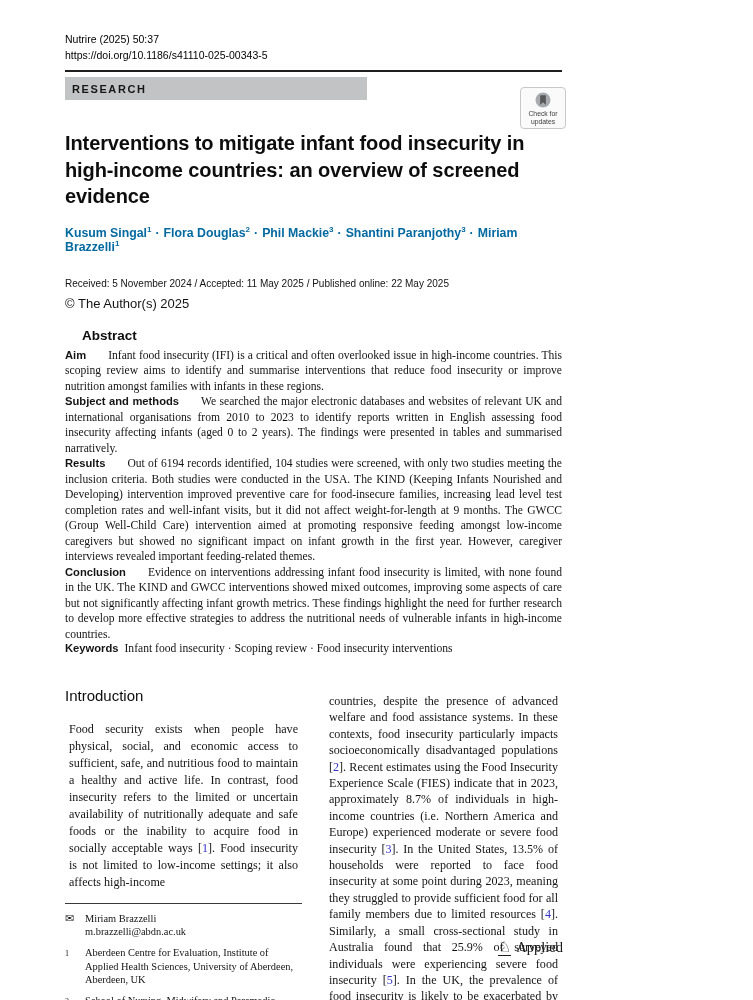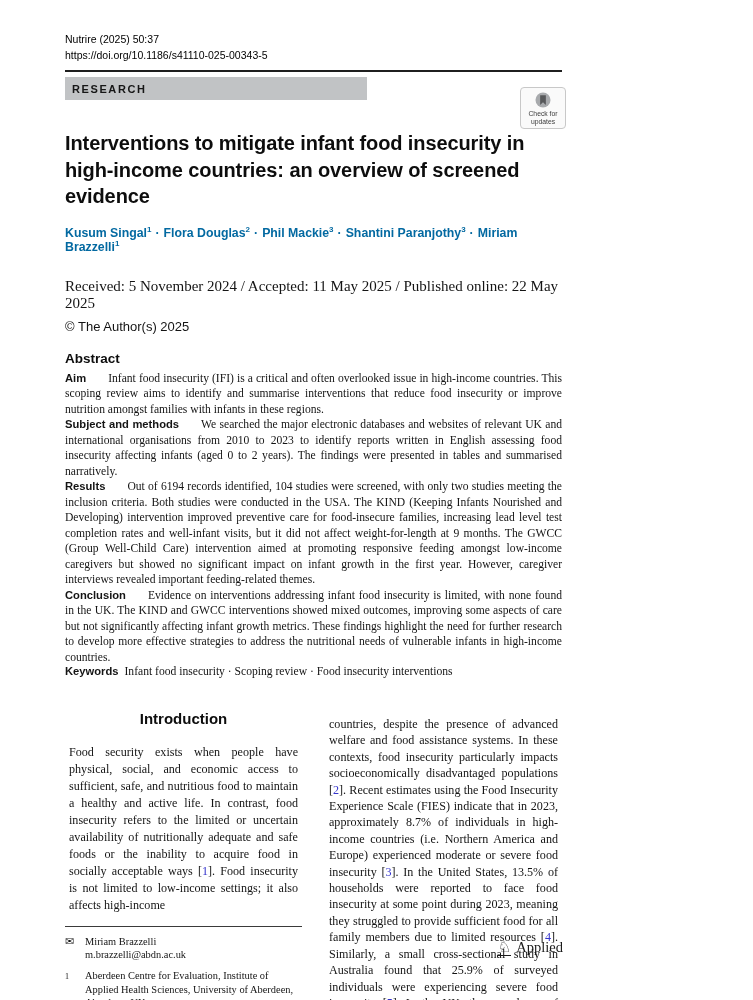--- a/index.html
+++ b/index.html
@@ -34,33 +34,33 @@
   .title {
     margin:30px 0 0 0; font-family:"Liberation Sans", sans-serif;
     font-size:20px; font-weight:700; line-height:26.5px; color:#0d0d0d;
     max-width:605px; letter-spacing:-0.1px;
   }
 
   .byline { margin-top:16px; font-family:Liberation Sans, sans-serif; font-size:12.3px; font-weight:700; color:#0369a1; }
   .byline sup { font-size:8px; line-height:0; }
   .byline .sep { margin:0 4px; }
 
-  .history { margin-top:24px; font-family:Liberation Serif, serif; font-size:15px; color:#141414; }
+  .history { margin-top:24px; font-family:Liberation Sans, sans-serif; font-size:10px; color:#141414; }
   .copyright { margin-top:7px; font-family:"Liberation Sans", sans-serif; font-size:13px; color:#141414; }
 
-  .abstract-heading { margin:17px 0 5px 0; font-family:"Liberation Sans", sans-serif; font-size:13.5px; font-weight:700; color:#0d0d0d; }
+  .abstract-heading { margin:17px 0 5px 17px; font-family:"Liberation Sans", sans-serif; font-size:13.5px; font-weight:700; color:#0d0d0d; }
   .abstract p { margin:0; font-size:11.6px; line-height:15.5px; text-align:justify; color:#141414; }
   .ab-label { font-family:"Liberation Sans", sans-serif; font-weight:700; font-size:11.2px; padding-right:22px; }
 
   .keywords { font-size:11.6px; color:#141414; }
   .kw-label { font-family:"Liberation Sans", sans-serif; font-weight:700; font-size:11.2px; padding-right:6px; }
 
   .columns { display:flex; gap:23px; margin-top:31px; }
   .col { width:301px; box-sizing:border-box; }
-  .intro-heading { margin:0 0 15px 0; font-family:"Liberation Sans", sans-serif; font-size:15px; font-weight:700; line-height:20px; color:#0d0d0d;text-align:center; }
+  .intro-heading { margin:0 0 15px 0; font-family:"Liberation Sans", sans-serif; font-size:15px; font-weight:400; line-height:20px; color:#0d0d0d; }
   .body-p { margin:4px; font-size:12.1px; line-height:17px; text-align:justify; color:#141414; }
   .col-right .body-p { padding-top:3px; line-height:16.4px; }
 
   .cite { color:#3333cc; cursor:pointer; }
 
   .footnote-block { margin-top:12px; font-size:10.4px; line-height:13.2px; color:#141414; }
   .fn-rule { border:none; border-top:1px solid #3a3a3a; margin:0 0 8px 0; }
   .correspondence { display:flex; }
   .env-icon { width:20px; font-size:11px; flex:0 0 20px; }
   .corr-body { flex:1; }

